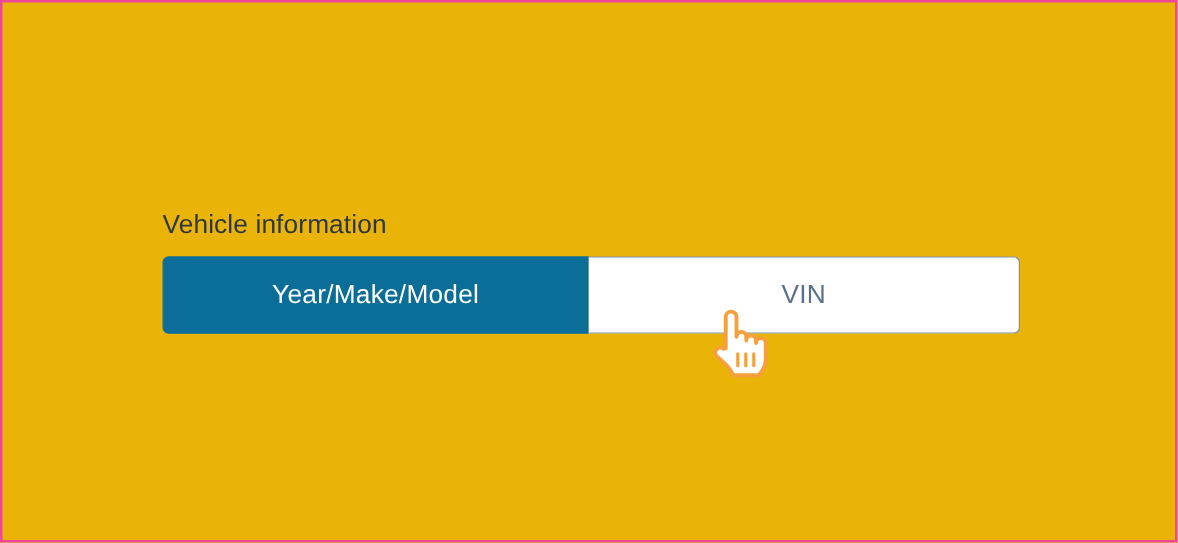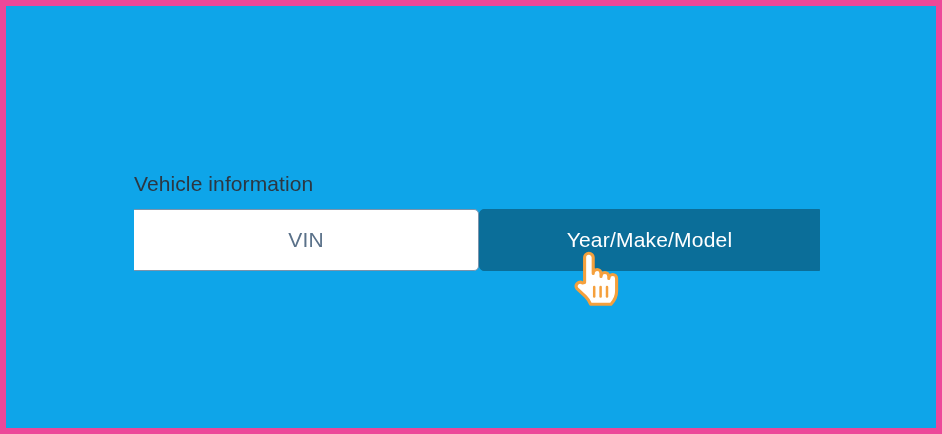--- a/index.html
+++ b/index.html
@@ -11,22 +11,22 @@
     height: 434px;
     background: #f6f8fa;
     font-family: "Liberation Sans", sans-serif;
     overflow: hidden;
   }
   #canvas {
     position: relative;
     width: 942px;
     height: 434px;
     box-sizing: border-box;
-    border: 6px solid #ec4899;
-    background: #0ea5e9;
+    border: 2px solid #ec4899;
+    background: #eab308;
   }
   #form-group {
     position: absolute;
     left: 128px;
     top: 165px;
   }
   #field-label {
     font-size: 21px;
     line-height: 26px;
     color: #2c3742;
@@ -79,23 +79,23 @@
 <body>
 
 <div id="canvas">
 
   <div id="form-group">
 
     <div id="field-label">Vehicle information</div>
 
     <div id="toggle-group" role="group">
 
+      <div class="toggle-option selected">Year/Make/Model</div>
+
       <div class="toggle-option unselected">VIN</div>
-
-      <div class="toggle-option selected">Year/Make/Model</div>
 
     </div>
   </div>
 
   <svg id="cursor-pointer" viewBox="0 0 58 58">
     <g fill="#ffffff" stroke="#f5a03c" stroke-width="3.1" stroke-linejoin="round" stroke-linecap="round">
       <path d="M14.6 33.6 L14.6 8.6
                a4.3 4.3 0 0 1 8.6 0
                L23.2 24.4
                a3.9 3.9 0 0 1 7.8 0

